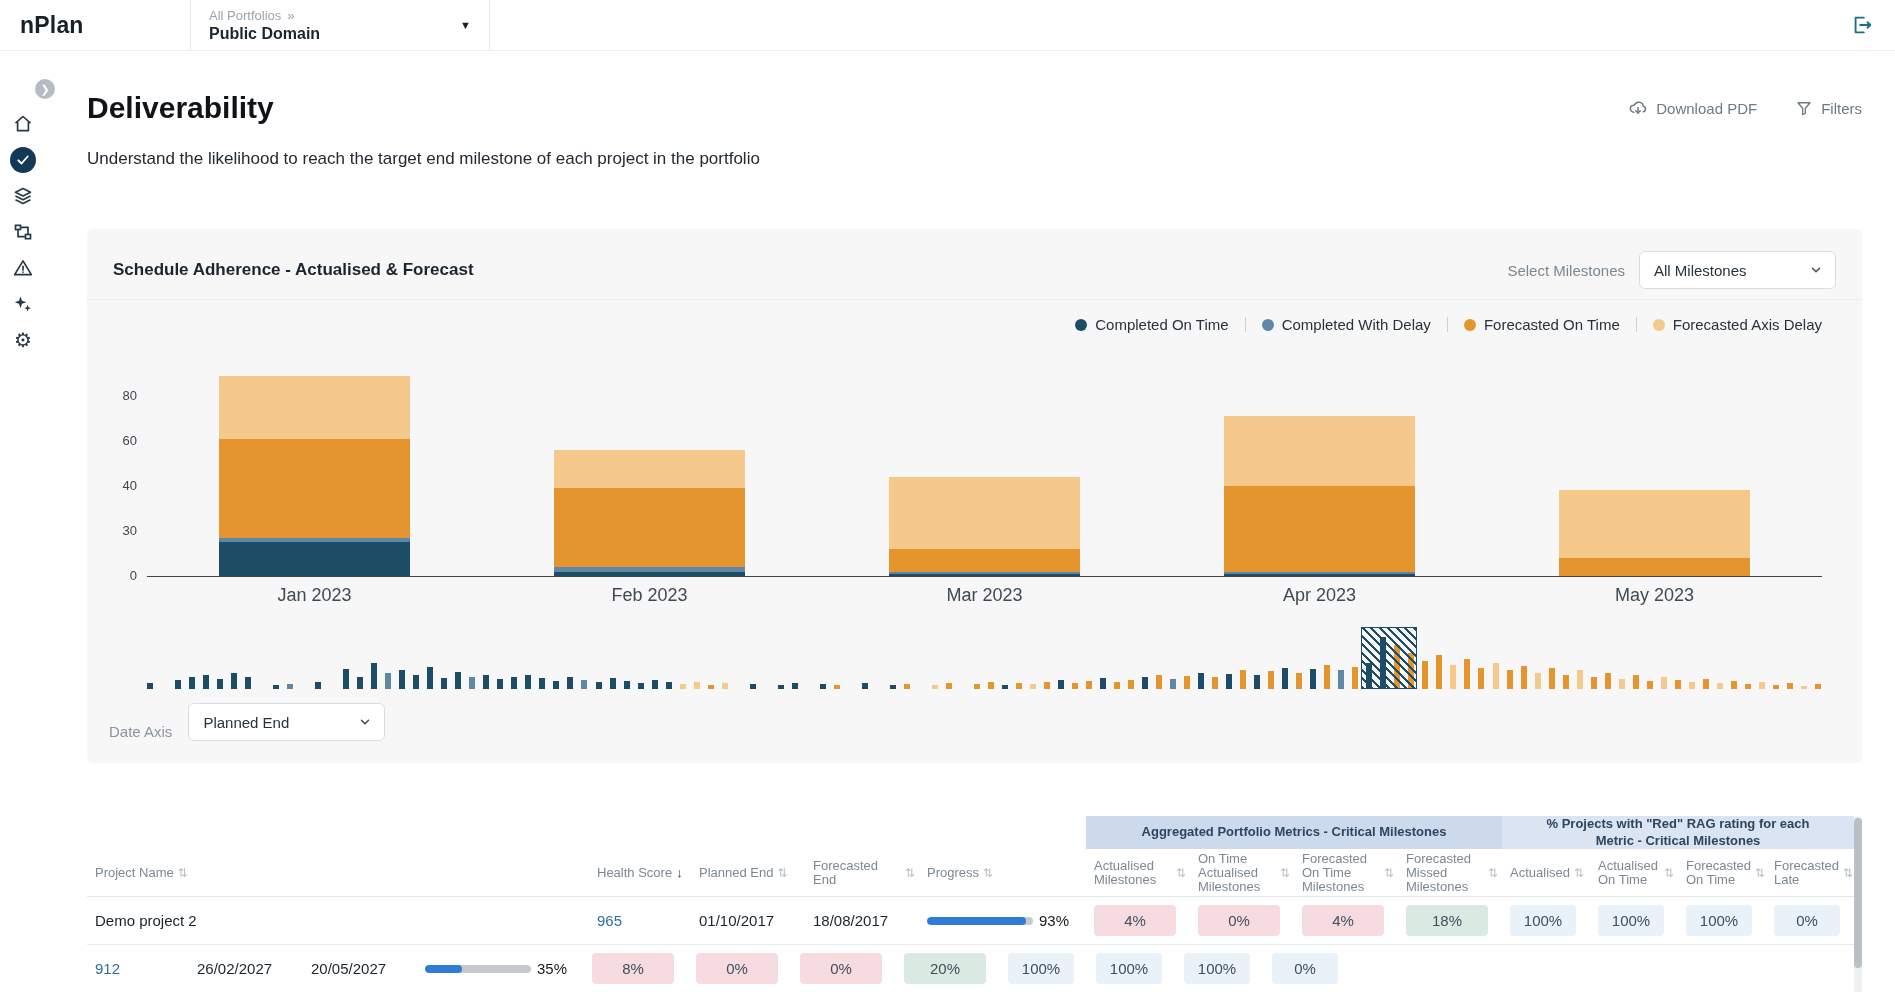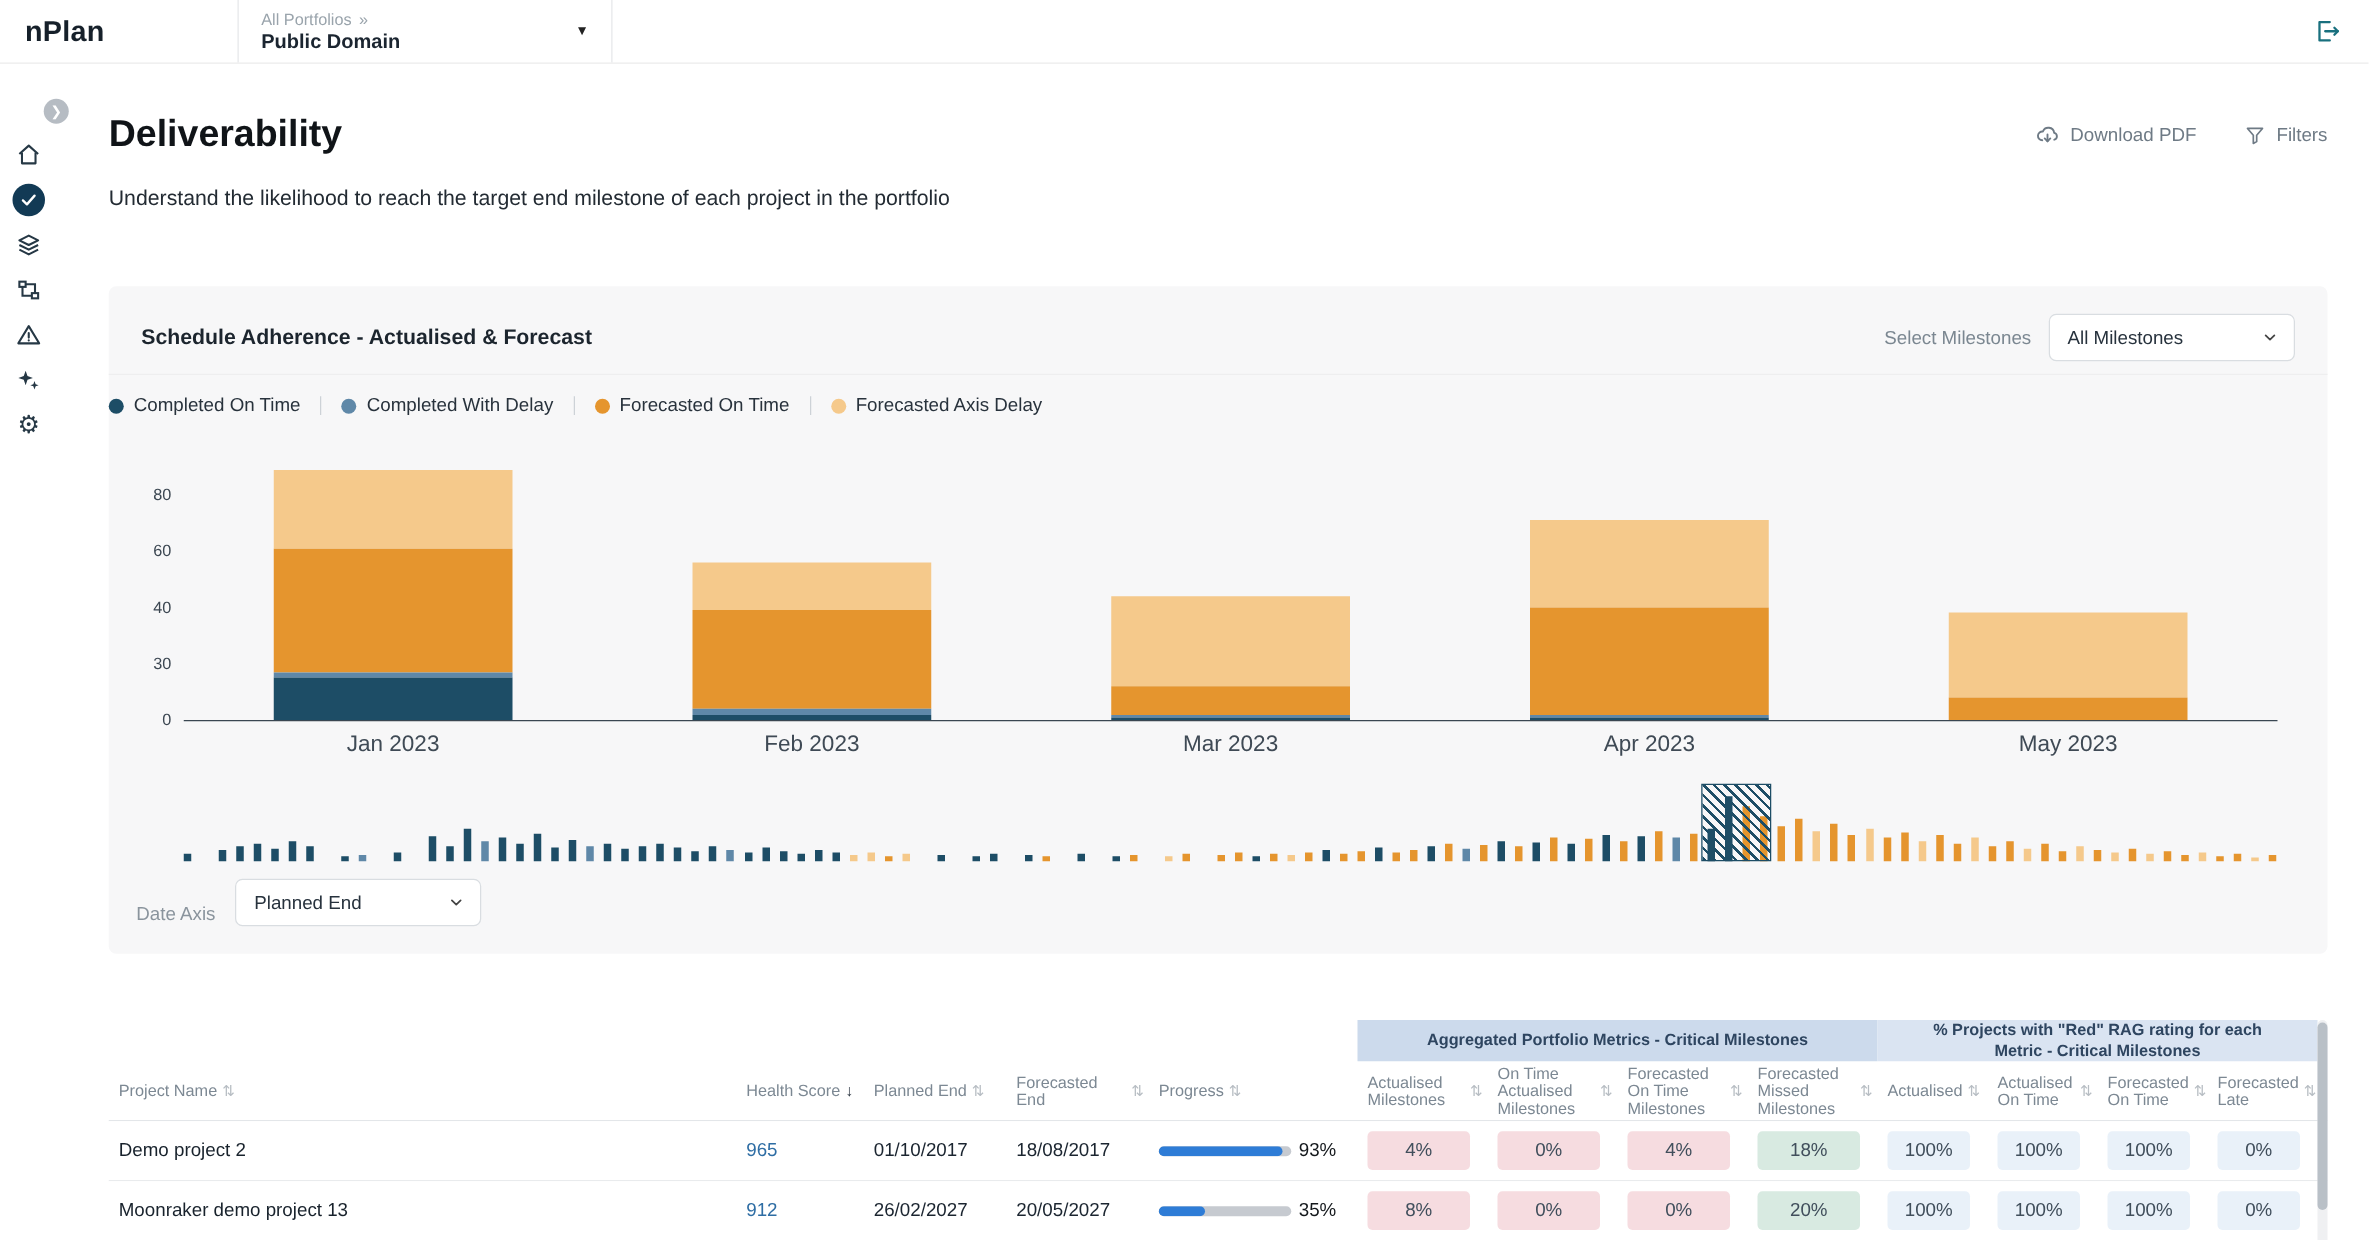--- a/index.html
+++ b/index.html
@@ -40,21 +40,21 @@
   
   .card{margin-top:60px;background:#f7f7f8;border-radius:6px;padding-bottom:22px;}
   .card-header{display:flex;justify-content:space-between;align-items:center;padding:22px 26px 10px 26px;border-bottom:1px solid #eeeeef;}
   .card-title{font-size:17px;font-weight:600;color:#1c252e;}
   .select-group{display:flex;align-items:center;gap:14px;}
   .select-label{font-size:15px;color:#7b8791;}
   .select{height:38px;min-width:197px;background:#fff;border:1px solid #d9dde1;border-radius:6px;
     display:flex;align-items:center;justify-content:space-between;padding:0 12px 0 14px;font-size:15px;color:#27323d;cursor:pointer;gap:18px;}
   .select svg{color:#444;}
 
-  .legend-row{display:flex;align-items:center;gap:16px;padding:16px 40px 0 0;font-size:15px;color:#28323c;}
+  .legend-row{display:flex;justify-content:flex-end;align-items:center;gap:16px;padding:16px 40px 0 0;font-size:15px;color:#28323c;}
   .legend-item{display:flex;align-items:center;gap:8px;}
   .legend-dot{width:12px;height:12px;border-radius:50%;display:inline-block;}
   .legend-divider{width:1px;height:15px;background:#cdd2d7;display:inline-block;}
 
   .chart-wrap{margin:30px 40px 0 60px;}
   .plot{position:relative;height:214px;border-bottom:1.5px solid #3a4752;}
   .ytick{position:absolute;left:-46px;width:36px;text-align:right;font-size:13px;color:#3c4752;}
   .bars{position:absolute;inset:0;display:flex;justify-content:space-around;align-items:flex-end;}
   .stack{width:191px;height:100%;display:flex;flex-direction:column-reverse;justify-content:flex-start;}
   .xlabels{display:flex;justify-content:space-around;margin-top:8px;}
@@ -517,21 +517,20 @@
               <span class="badge badge-blue">100%</span>
             </div>
             <div class="td tdm col-m2">
               <span class="badge badge-blue">100%</span>
             </div>
             <div class="td tdm col-m2">
               <span class="badge badge-blue">0%</span>
             </div>
           </div>
           <div class="tr">
-            <div class="td col-name td-name">Moonraker demo project 13</div>
             <div class="td col-health">
               <a class="score-link">912</a>
             </div>
             <div class="td col-planned">26/02/2027</div>
             <div class="td col-forecast">20/05/2027</div>
             <div class="td col-progress">
               <div class="ptrack">
                 <div class="pfill" style="width: 35%;"></div>
               </div>
               <span class="plabel">35%</span>

